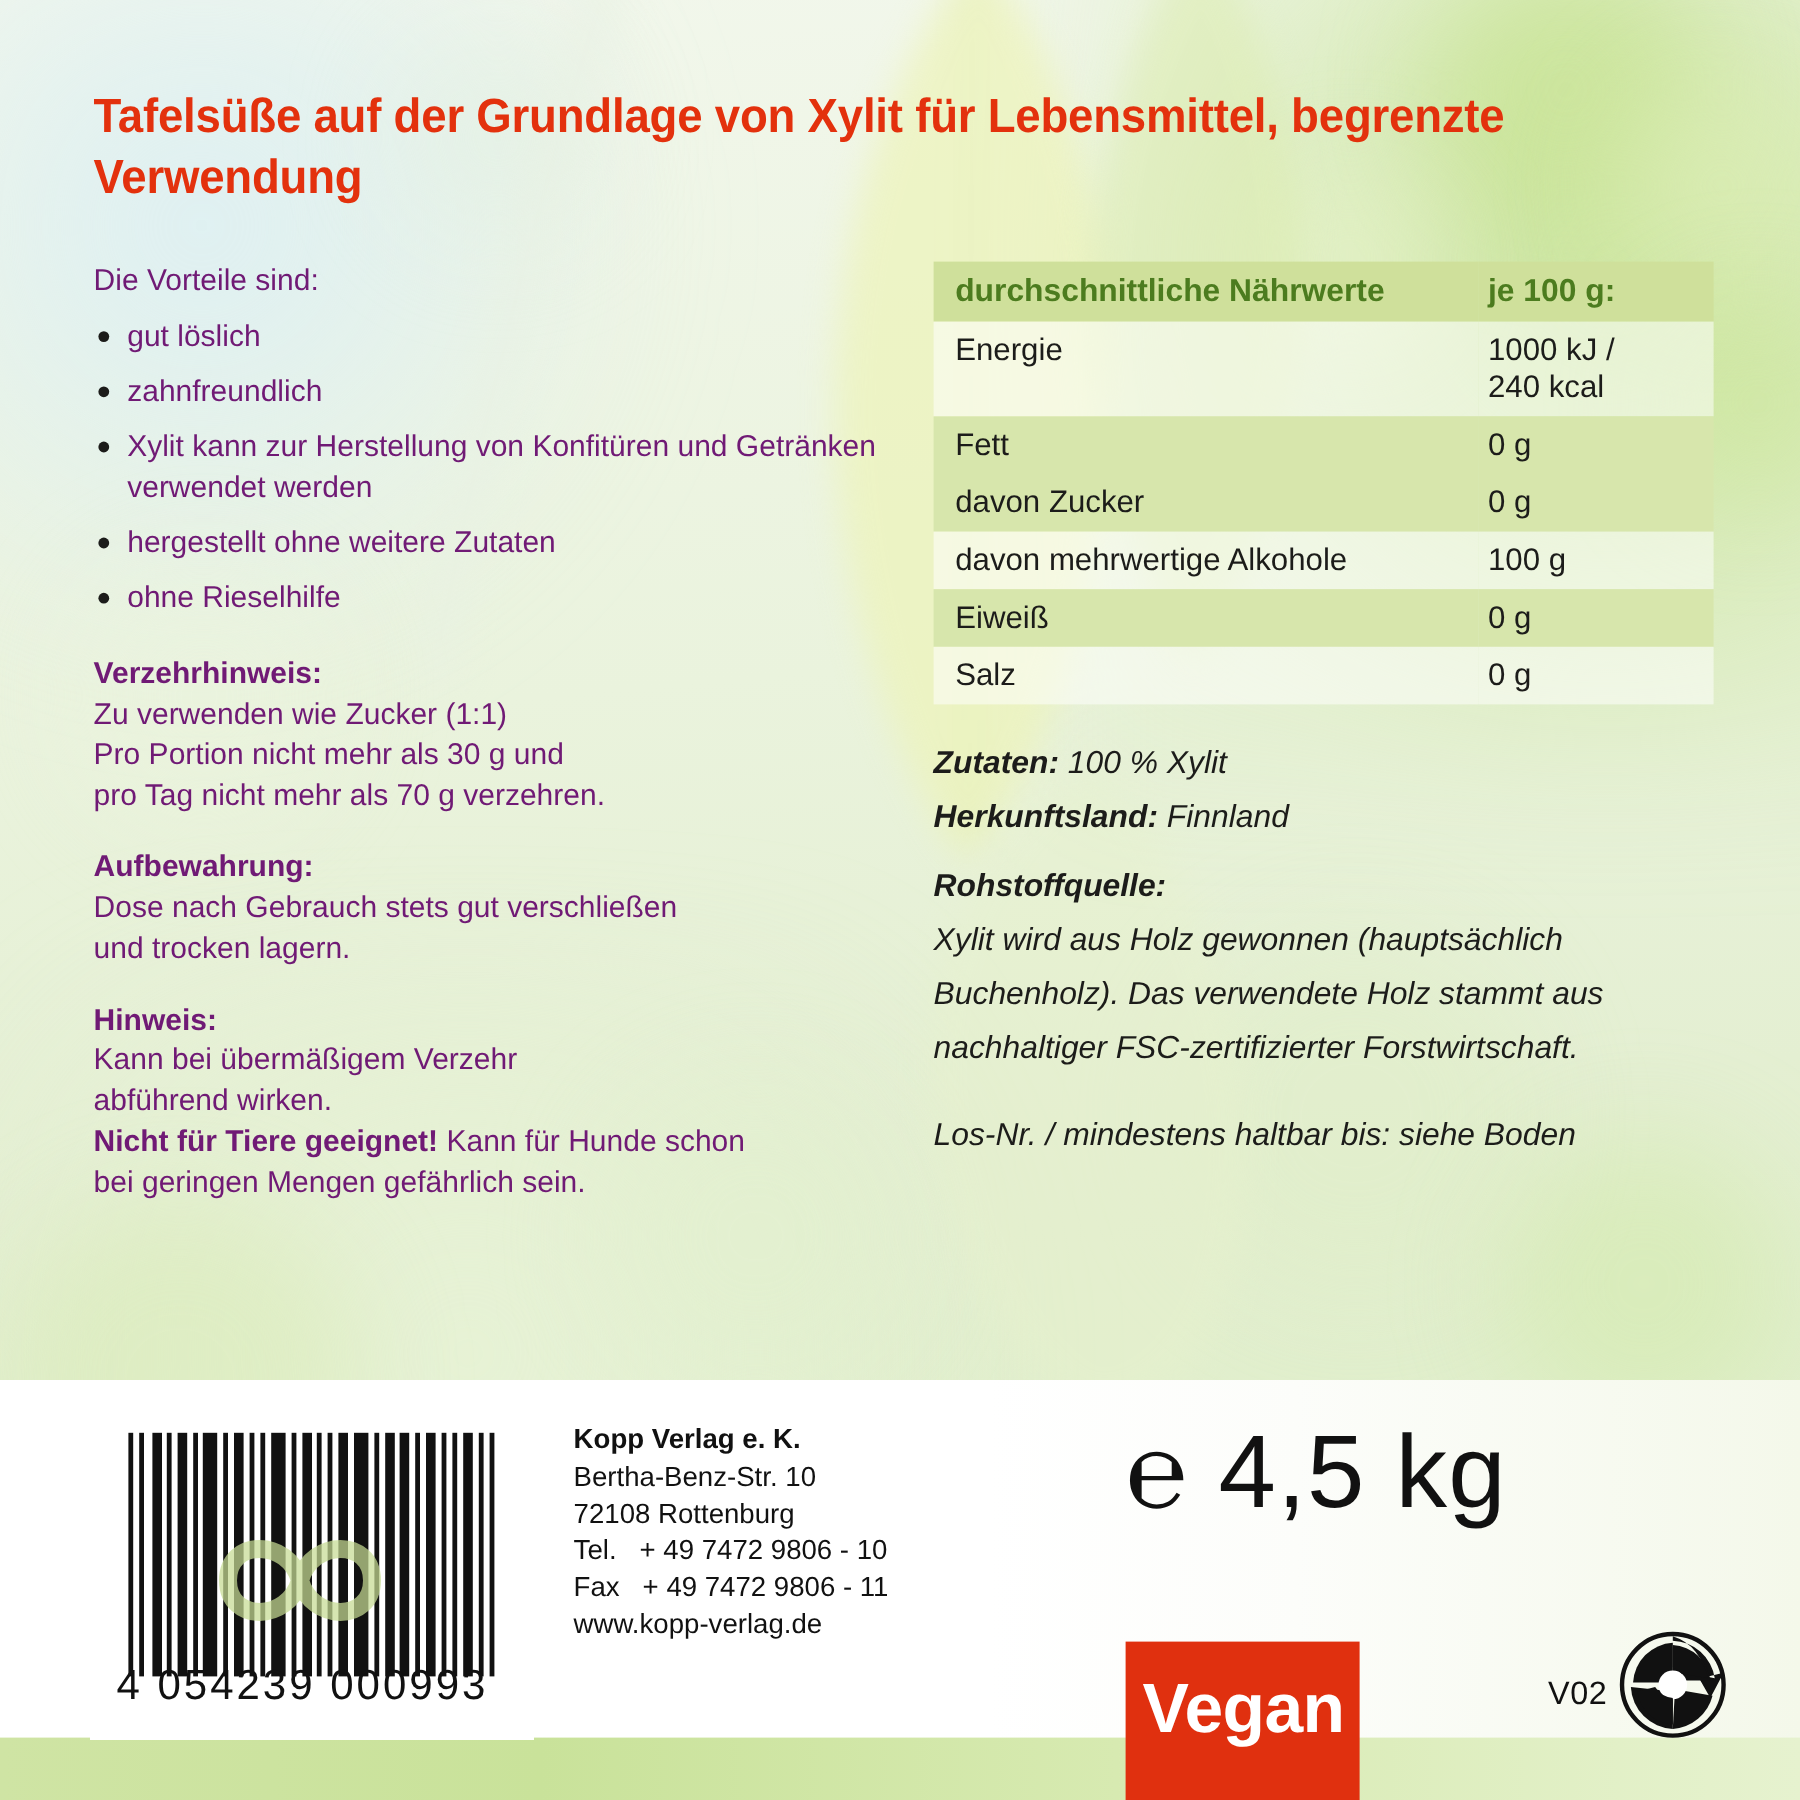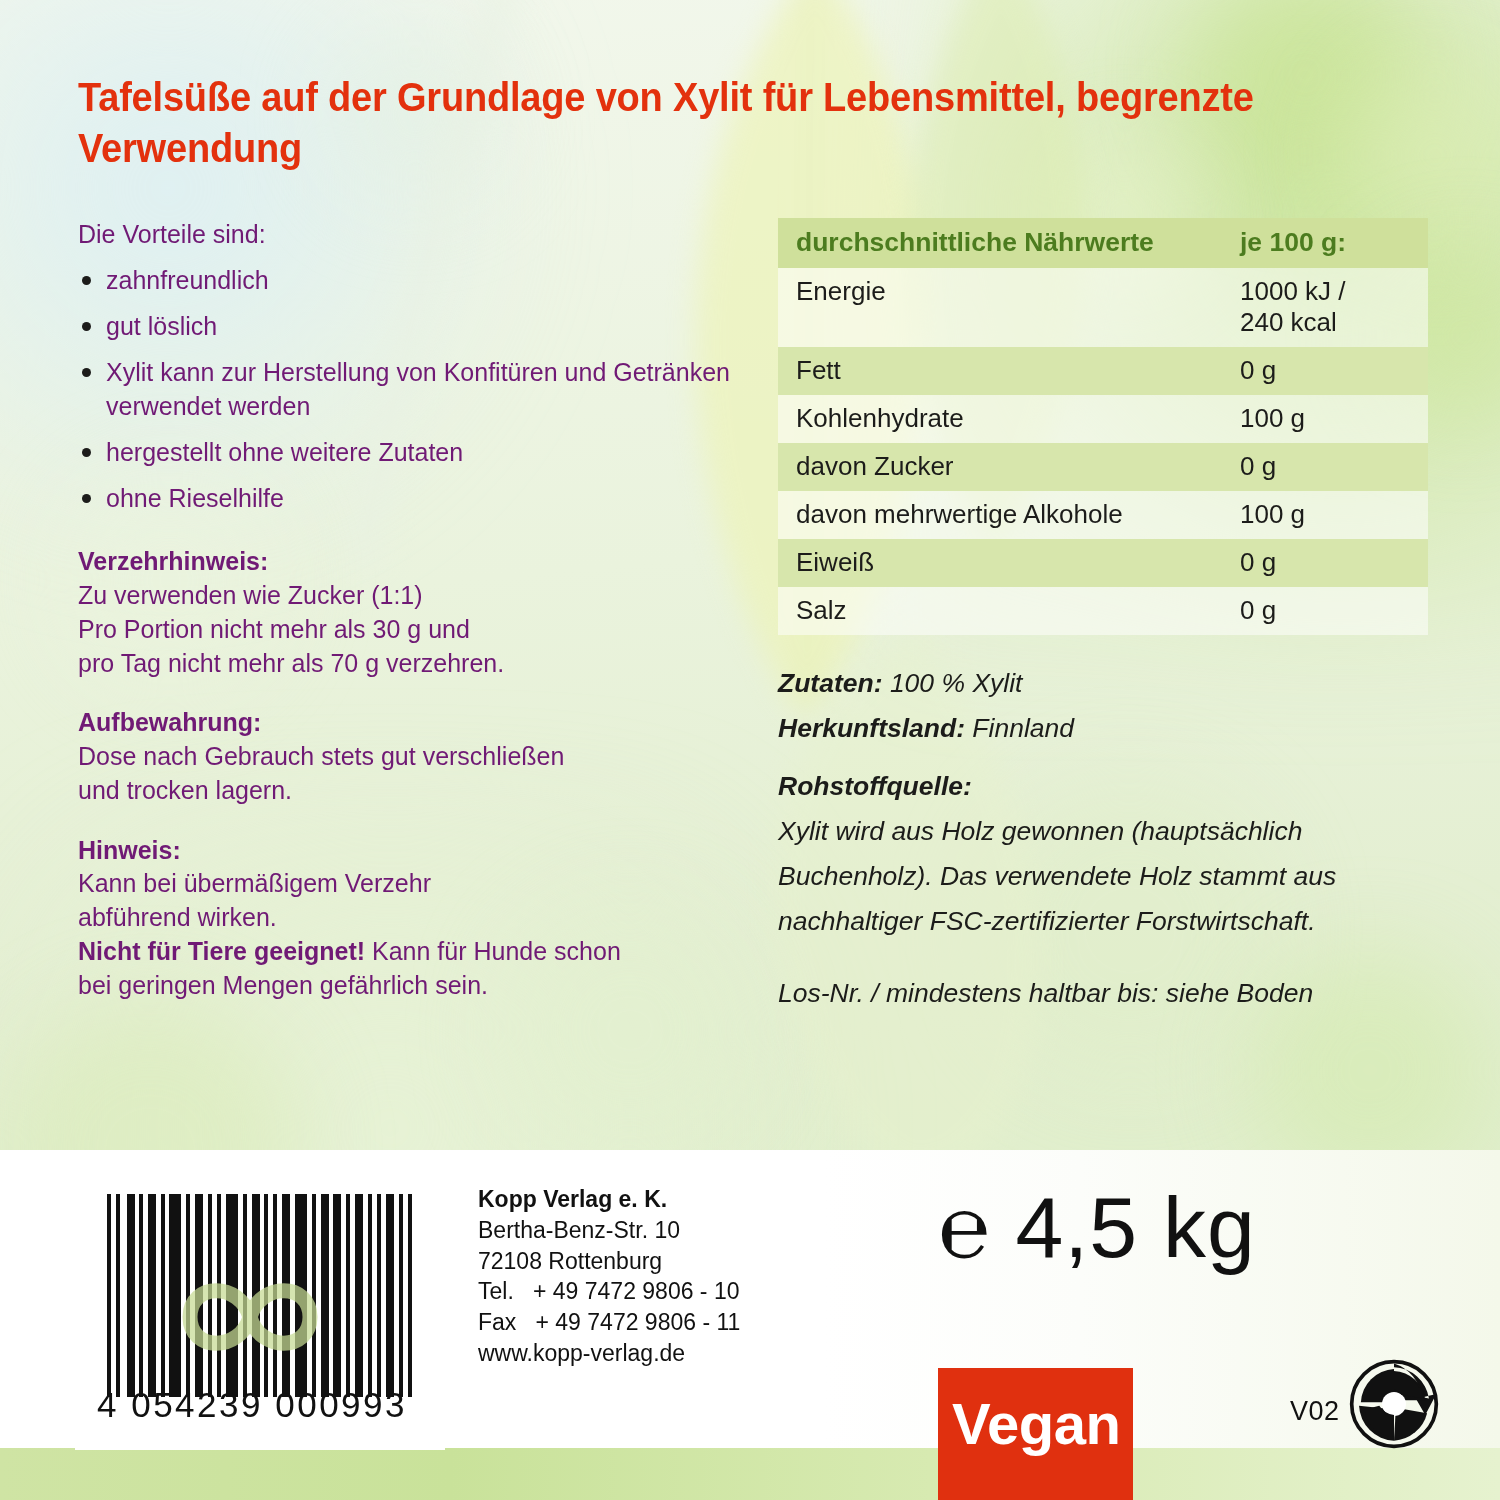--- a/index.html
+++ b/index.html
@@ -186,25 +186,25 @@
     <h1 class="title">Tafelsüße auf der Grundlage von Xylit für Lebensmittel, begrenzte Verwendung</h1>
 
     <div class="col-left">
 
       <div class="body-txt">
         <p class="lead">Die Vorteile sind:</p>
 
         <ul class="benefits">
           <li>
             <span class="dot"></span>
+            <span>gut löslich</span>
+          </li>
+          <li>
+            <span class="dot"></span>
             <span>zahnfreundlich</span>
-          </li>
-          <li>
-            <span class="dot"></span>
-            <span>gut löslich</span>
           </li>
           <li>
             <span class="dot"></span>
             <span>Xylit kann zur Herstellung von Konfitüren und Getränken verwendet werden</span>
           </li>
           <li>
             <span class="dot"></span>
             <span>hergestellt ohne weitere Zutaten</span>
           </li>
           <li>
@@ -249,24 +249,20 @@
         </thead>
         <tbody>
           <tr class="plain">
             <td>Energie</td>
             <td class="val" style="white-space:pre-line;">1000 kJ /
 240 kcal</td>
           </tr>
           <tr class="shade">
             <td>Fett</td>
             <td class="val">0 g</td>
-          </tr>
-          <tr class="plain">
-            <td>Kohlenhydrate</td>
-            <td class="val">100 g</td>
           </tr>
           <tr class="shade">
             <td>davon Zucker</td>
             <td class="val">0 g</td>
           </tr>
           <tr class="plain">
             <td>davon mehrwertige Alkohole</td>
             <td class="val">100 g</td>
           </tr>
           <tr class="shade">

